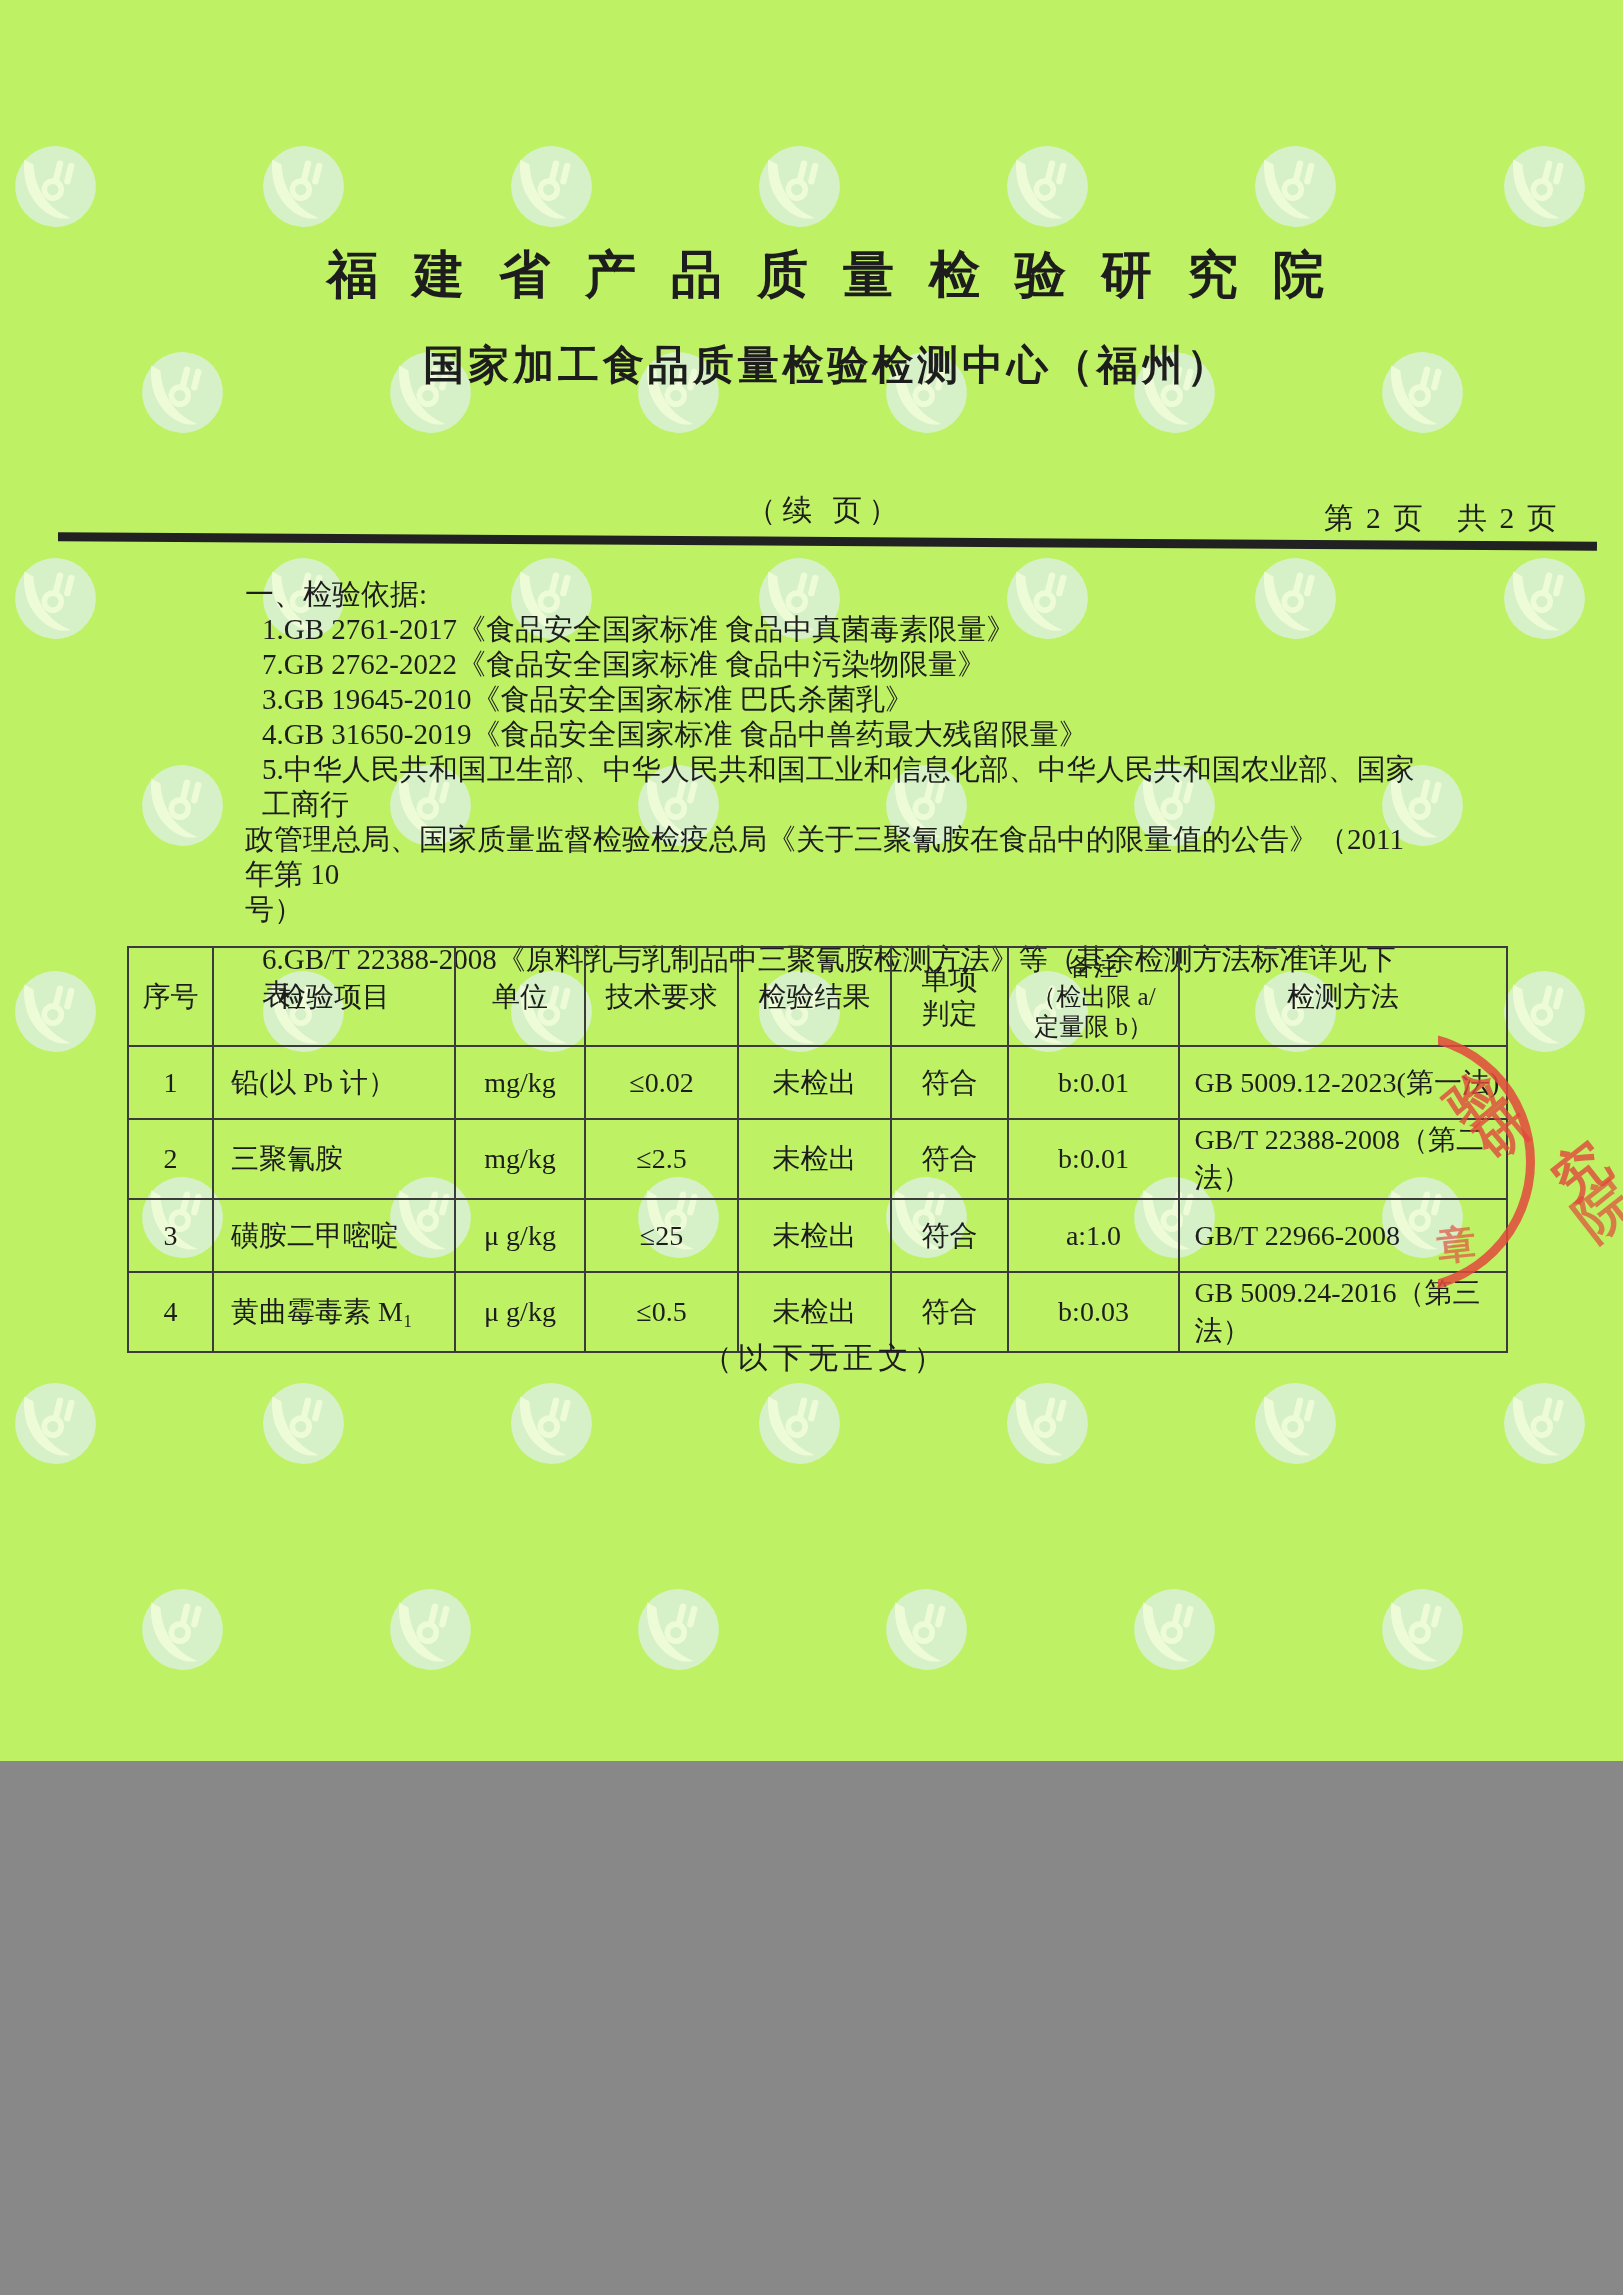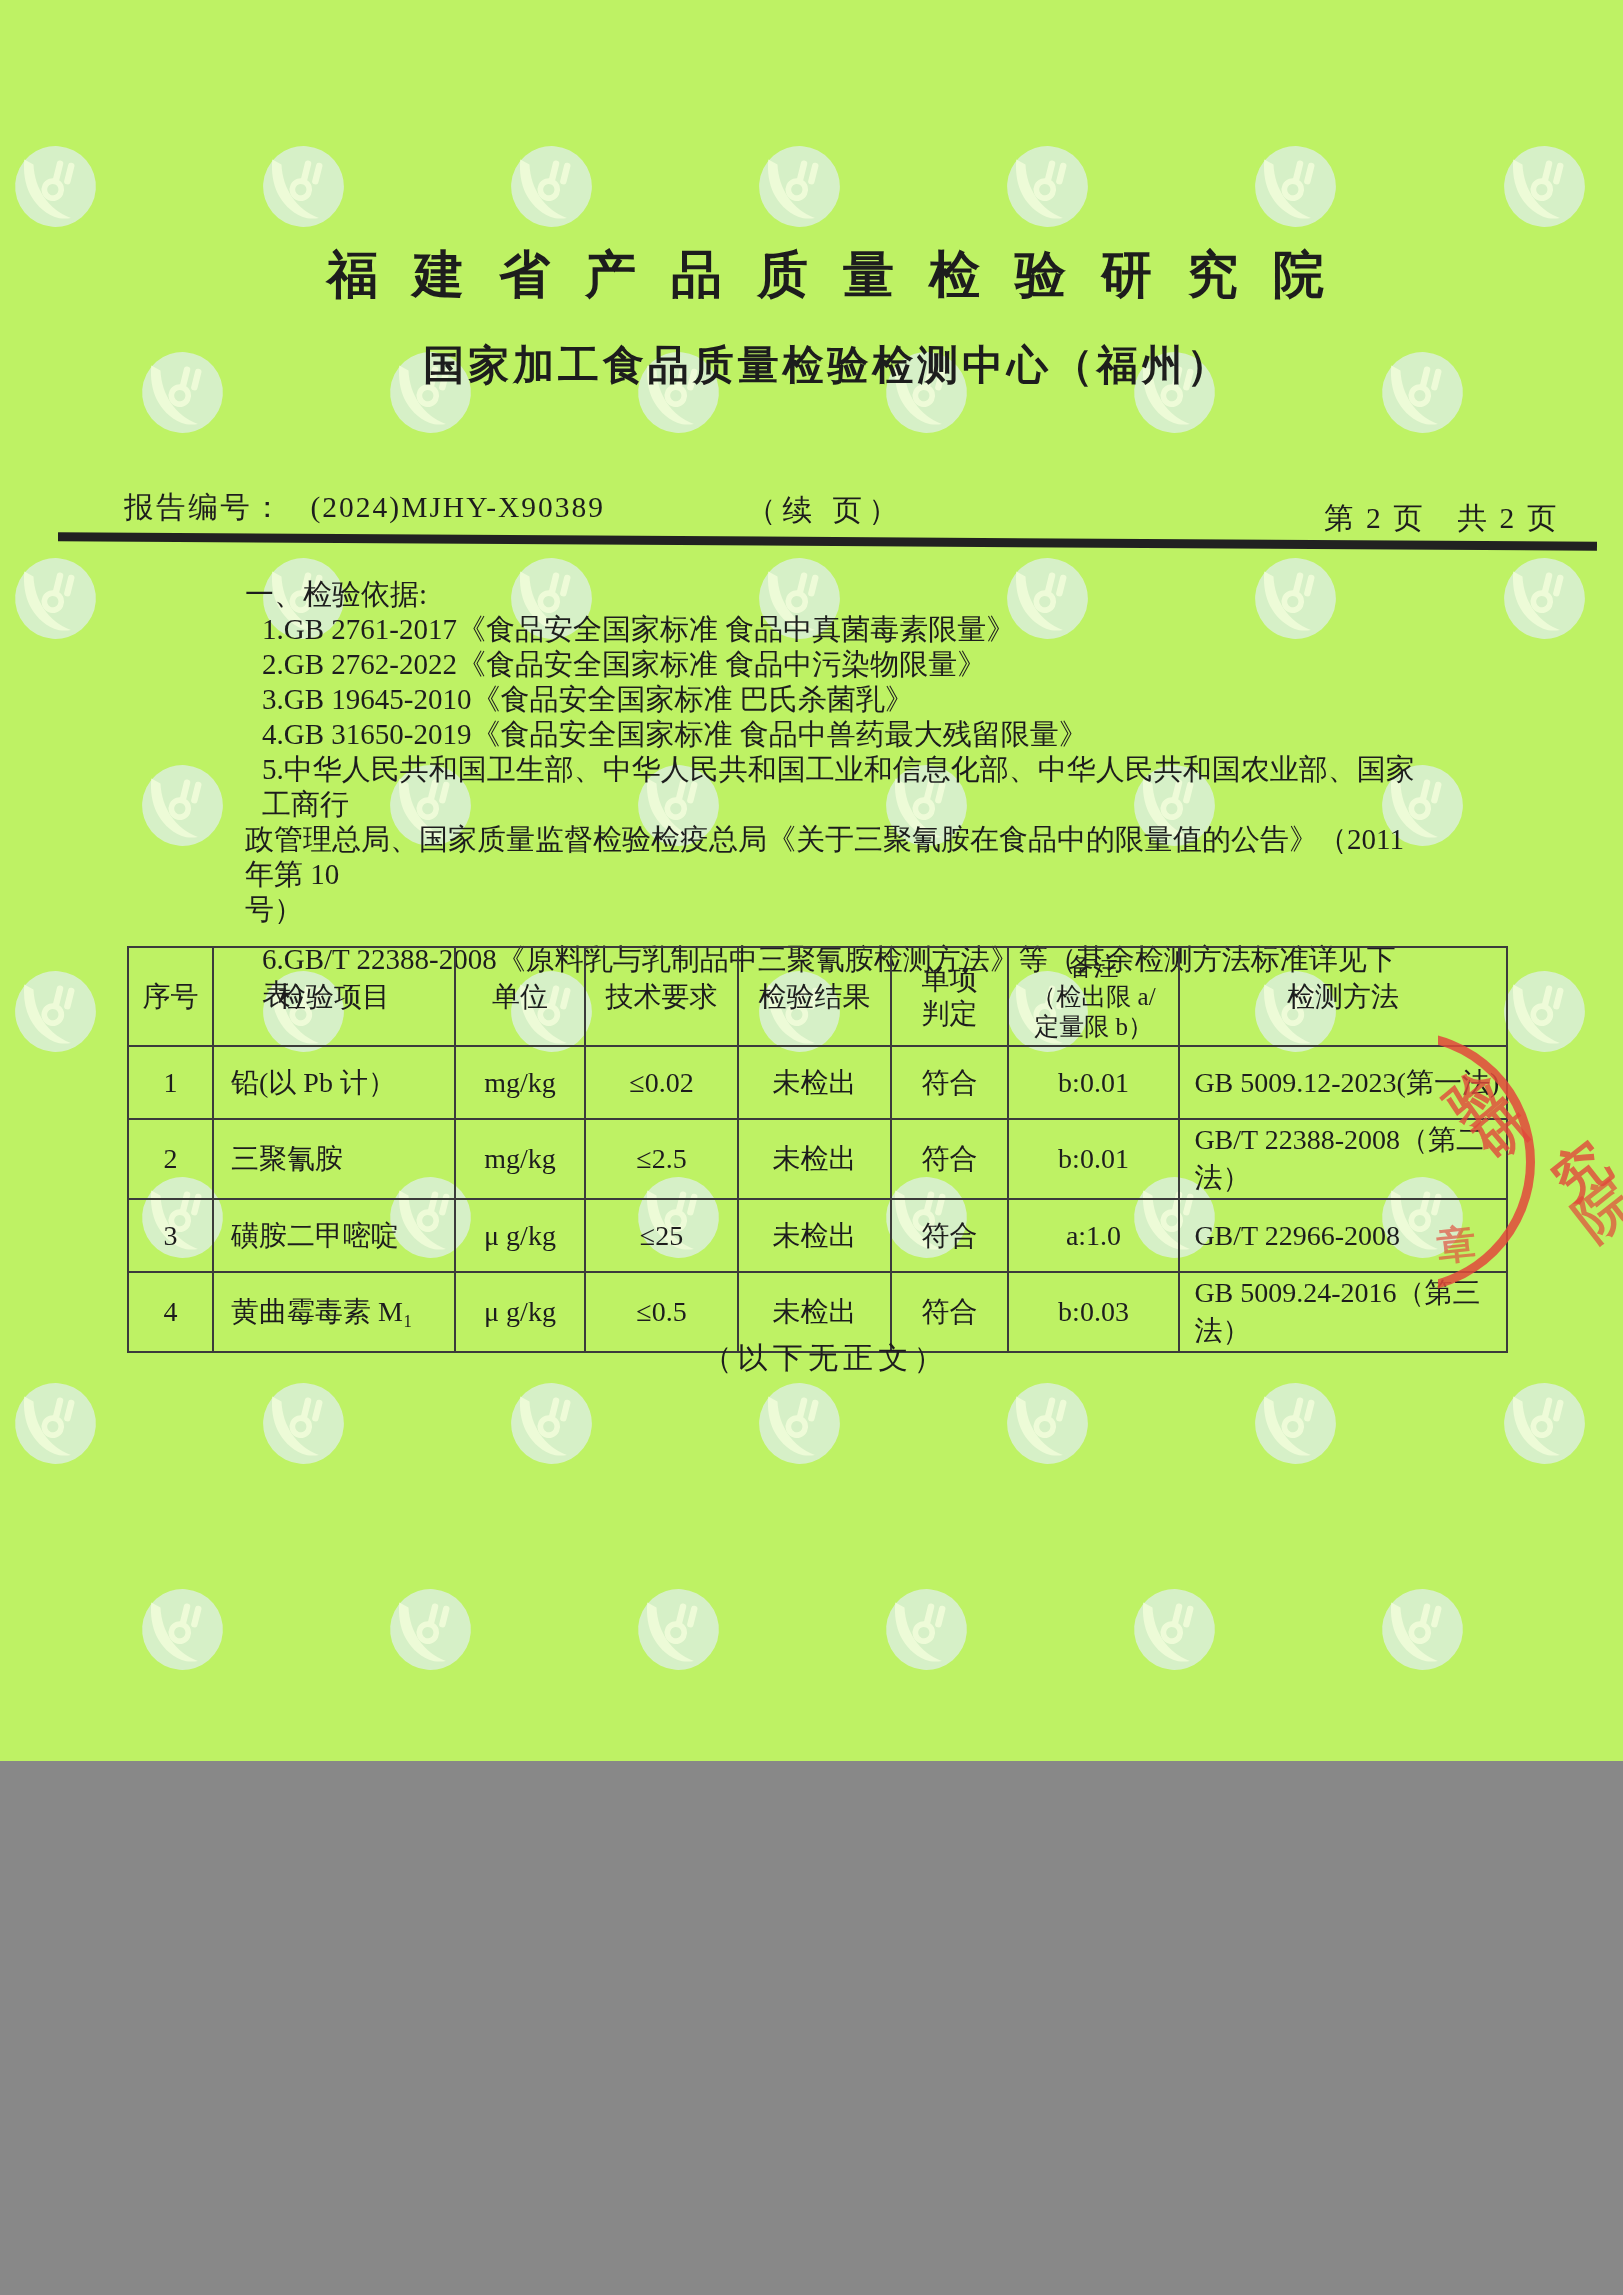--- a/index.html
+++ b/index.html
@@ -288,33 +288,30 @@
       </svg>
     </div>
 
   <div class="content">
     <div class="title-block">
       <div class="t1">福建省产品质量检验研究院</div>
       <div class="t2">国家加工食品质量检验检测中心（福州）</div>
     </div>
 
     <div class="meta-row">
-      <div class="meta-left">
-        <span class="lbl">报告编号：</span><span class="val">(2024)MJHY-X90389</span>
-      </div>
       <div class="meta-continuation">（续 页）</div>
       <div class="meta-page">第 2 页　共 2 页</div>
     </div>
 
     <div class="rule"></div>
 
     <div class="basis">
       <div>一、检验依据:</div>
       <div class="ind">1.GB 2761-2017《食品安全国家标准 食品中真菌毒素限量》</div>
-      <div class="ind">2.GB 2762-2022《食品安全国家标准 食品中污染物限量》</div>
+      <div class="ind">7.GB 2762-2022《食品安全国家标准 食品中污染物限量》</div>
       <div class="ind">3.GB 19645-2010《食品安全国家标准 巴氏杀菌乳》</div>
       <div class="ind">4.GB 31650-2019《食品安全国家标准 食品中兽药最大残留限量》</div>
       <div class="ind">5.中华人民共和国卫生部、中华人民共和国工业和信息化部、中华人民共和国农业部、国家工商行</div>
       <div>政管理总局、国家质量监督检验检疫总局《关于三聚氰胺在食品中的限量值的公告》（2011 年第 10</div>
       <div>号）</div>
       <div class="ind gap-top">6.GB/T 22388-2008《原料乳与乳制品中三聚氰胺检测方法》等（其余检测方法标准详见下表）</div>
     </div>
 
     <div class="table-wrap">
       <table>

